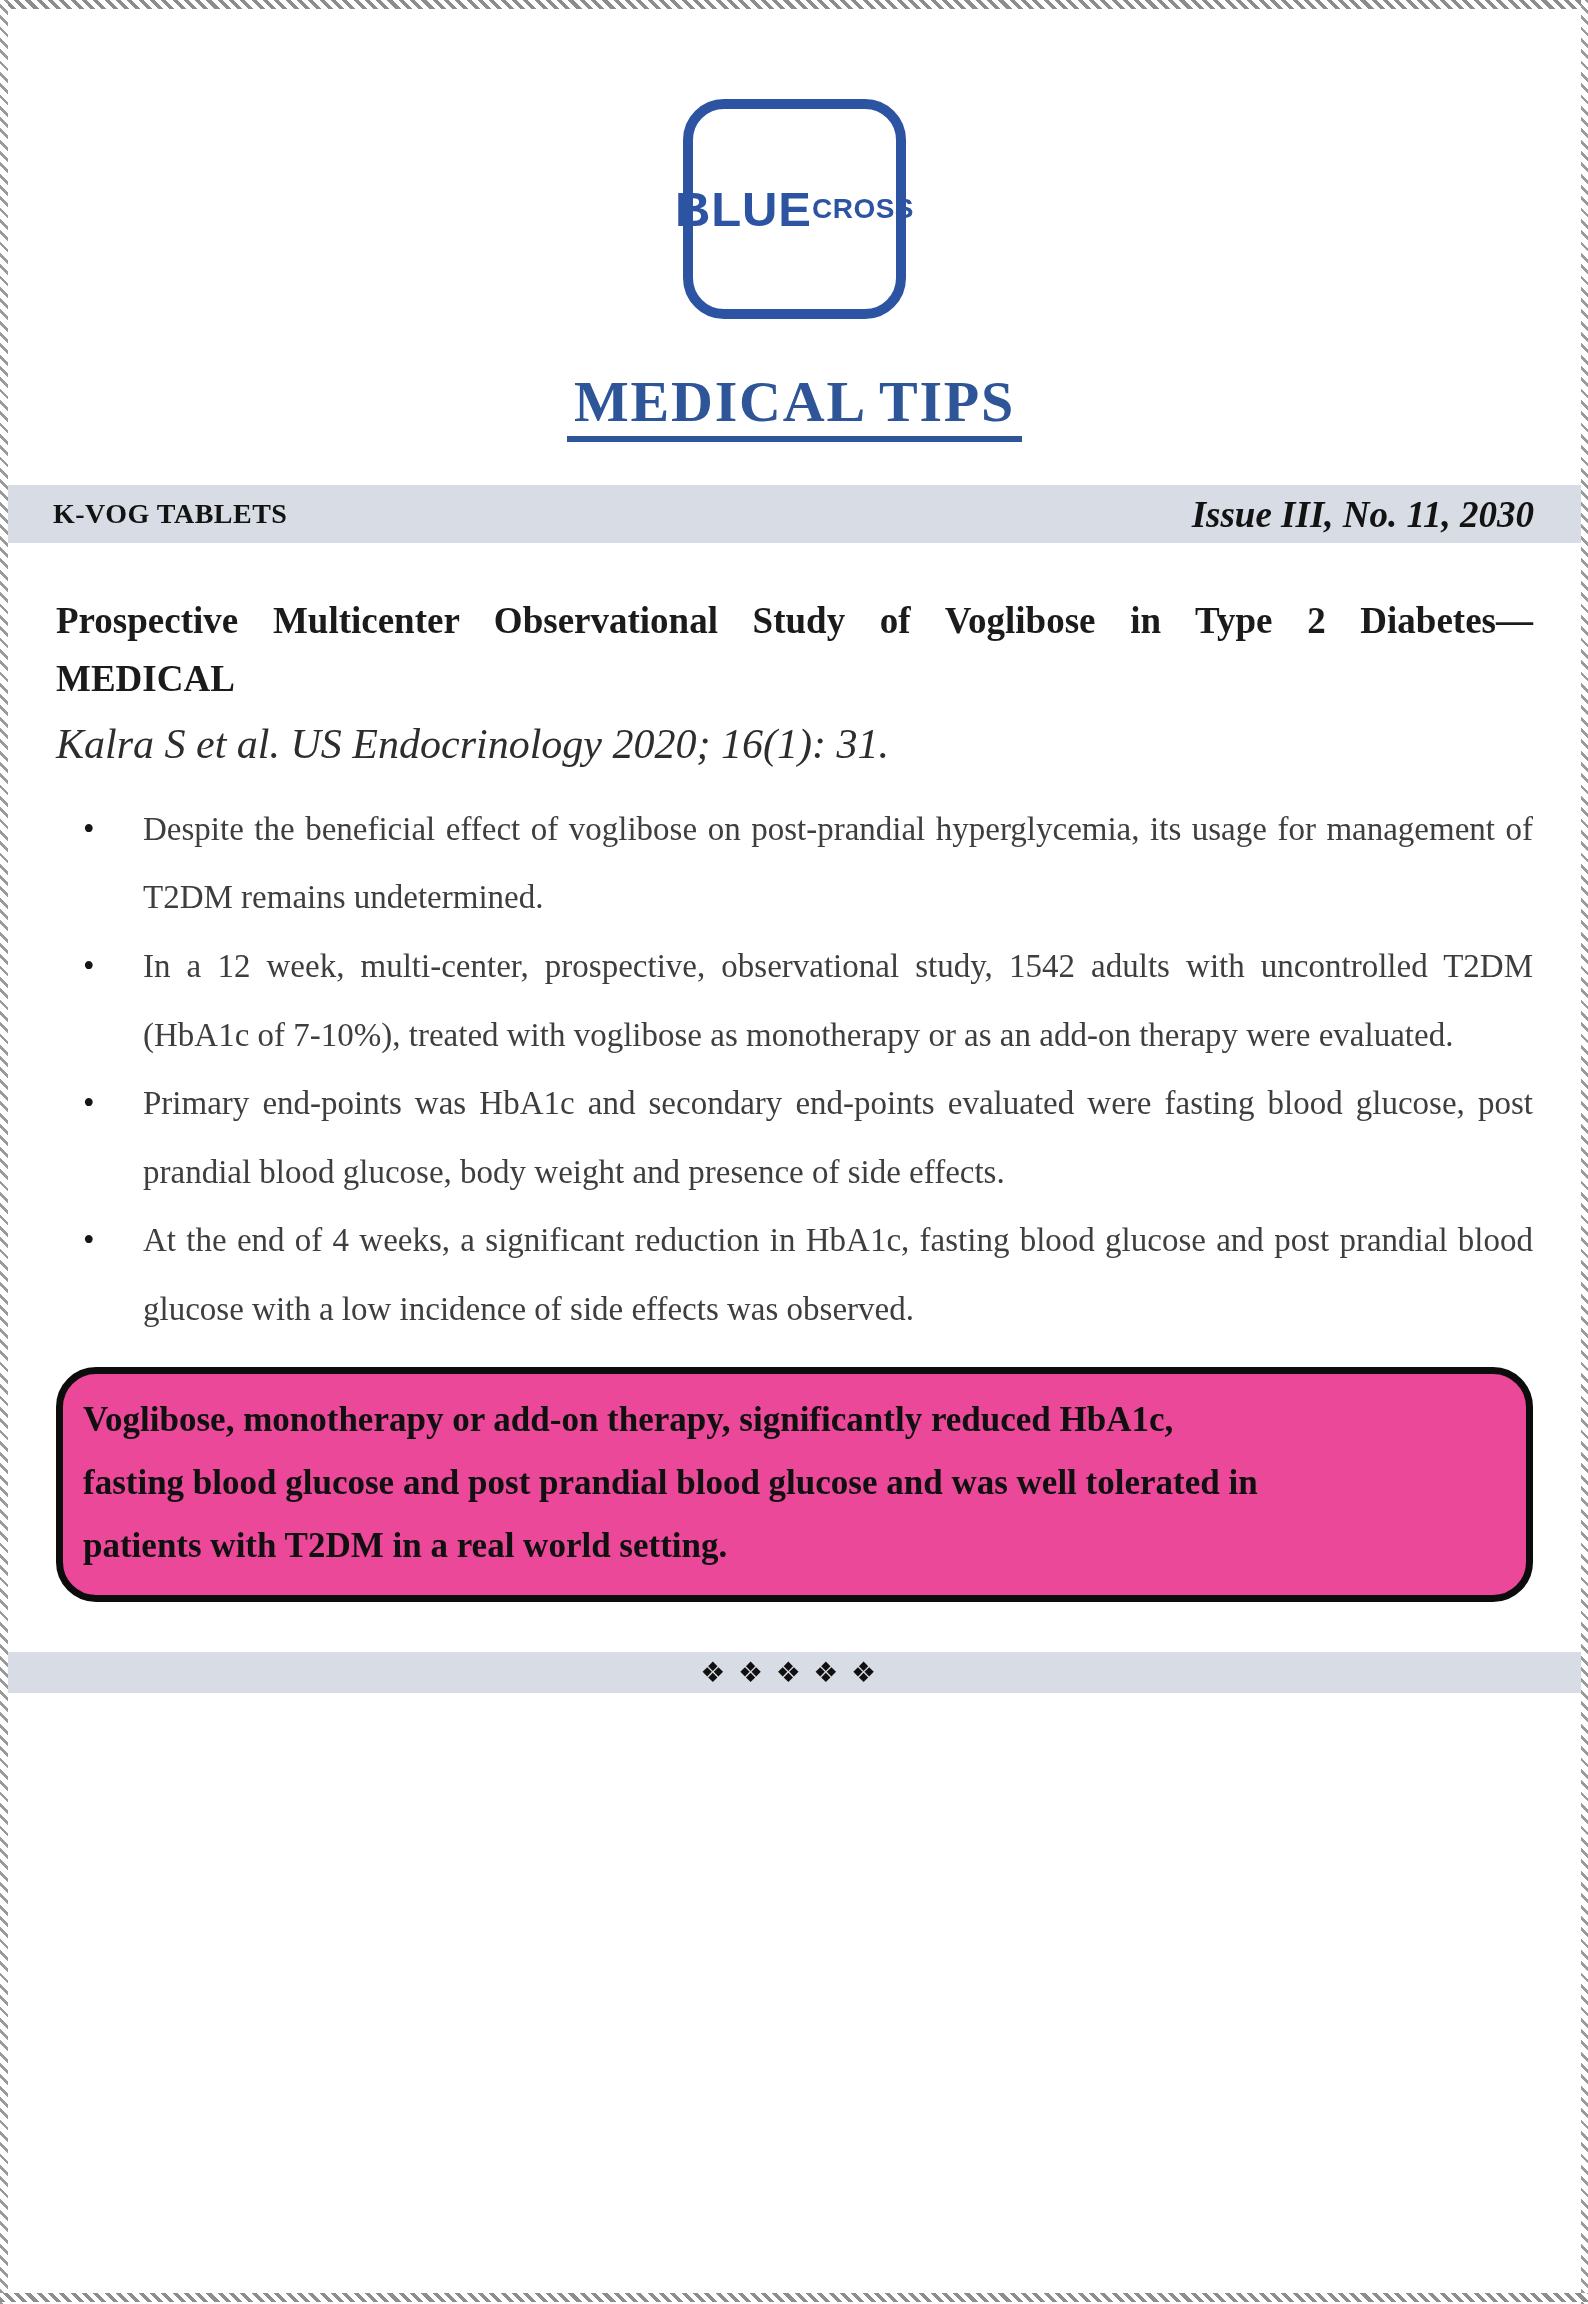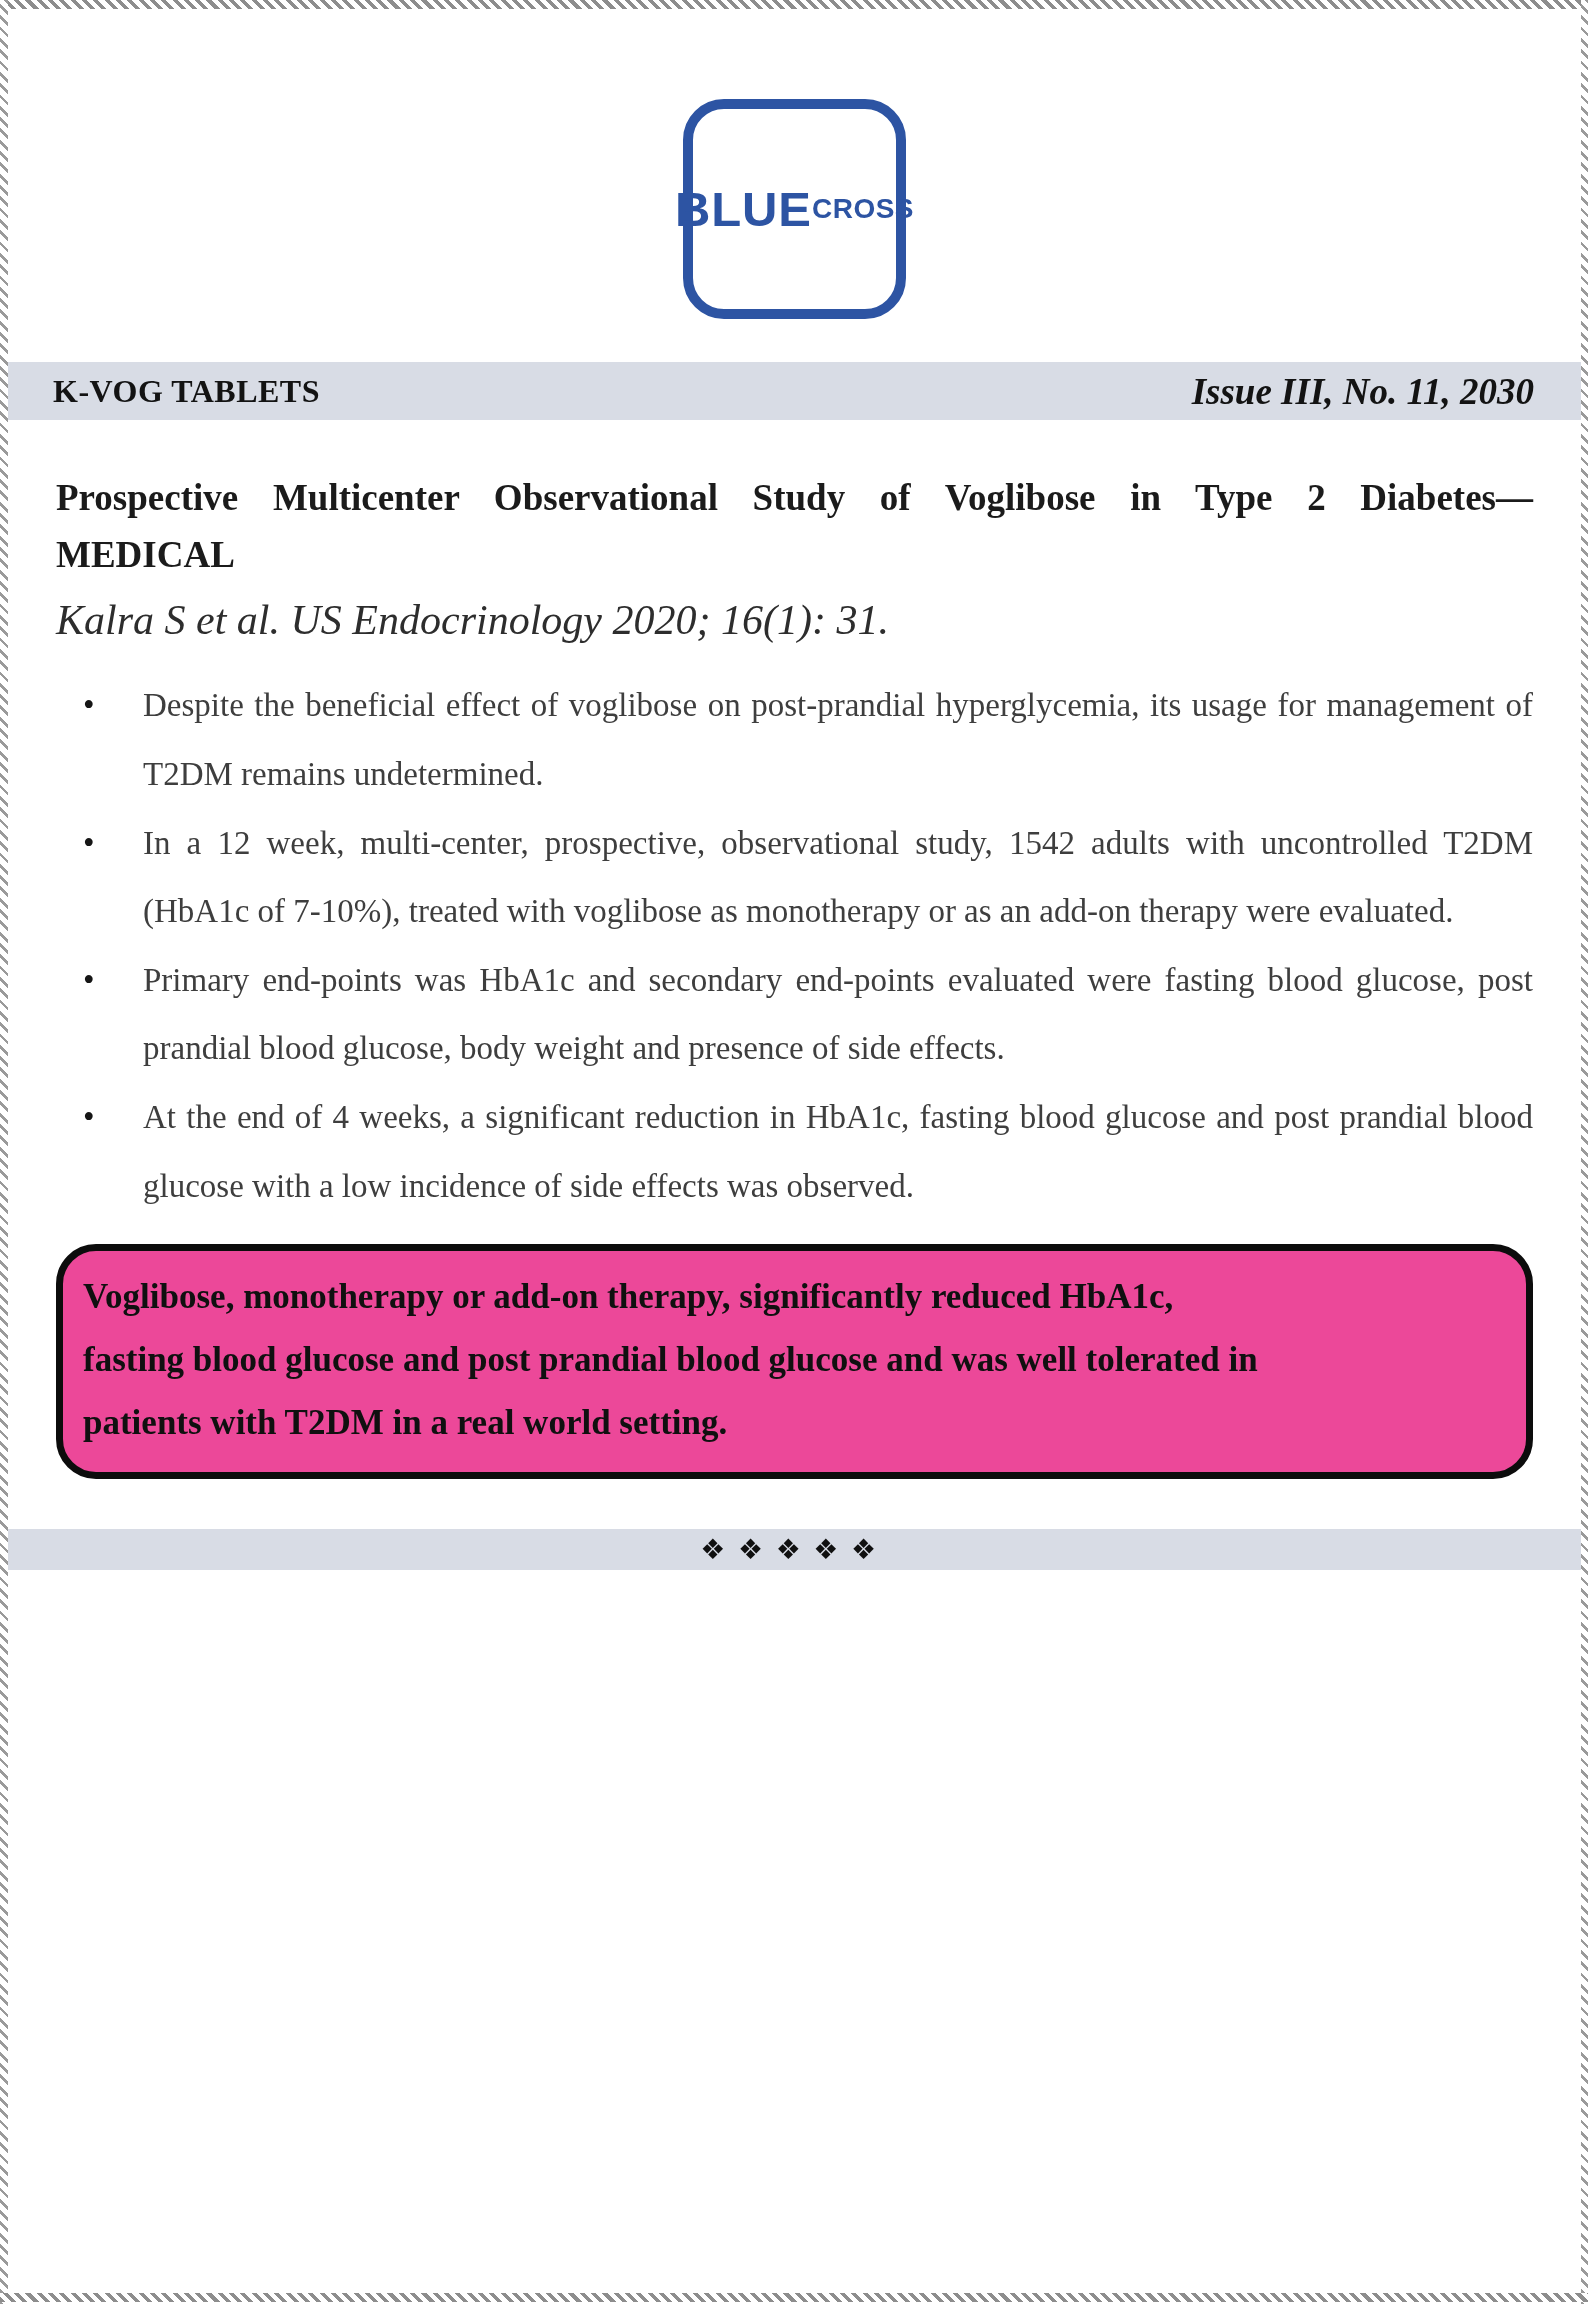--- a/index.html
+++ b/index.html
@@ -40,21 +40,21 @@
     color:var(--title-blue,#2e5597);line-height:1;
     border-bottom:6.3px solid var(--title-blue,#2e5597);padding:0 7.2px 5.4px;
   }
 
   
   .issue-bar{
     margin-top:43px;height:58px;background:var(--bar-bg,#d8dce5);
     display:flex;align-items:center;justify-content:space-between;
     padding:0 47px 0 45px;box-sizing:border-box;
   }
-  .product-name{font-size:32px;font-weight:bold;color:#131313;letter-spacing:0.5px;}
+  .product-name{font-size:28px;font-weight:bold;color:#131313;letter-spacing:0.5px;}
   .issue-info{font-size:37px;font-weight:bold;font-style:italic;color:#131313;}
 
   .content{margin:0 48px;}
 
   .article-heading{margin-top:49px;font-size:37px;font-weight:bold;color:#1b1b1b;line-height:1.55;}
   .heading-line-1{text-align:justify;text-align-last:justify;}
   .citation{margin-top:12.6px;font-size:42px;font-style:italic;color:#2d2d2d;}
 
   ul.bullet-list{list-style:none;margin:27px 0 0;padding:0;
     font-size:33px;color:#3e3e3e;line-height:2.08;text-align:justify;}
@@ -88,20 +88,23 @@
       <polygon points="36,6 84,6 114,36 114,84 84,114 36,114 6,84 6,36" fill="#2d54a3"></polygon>
       <rect x="44" y="44" width="32" height="32" fill="#ffffff"></rect>
       <polygon points="44,16 44,44 16,44" fill="#ffffff"></polygon>
       <polygon points="76,16 104,44 76,44" fill="#ffffff"></polygon>
       <polygon points="16,76 44,76 44,104" fill="#ffffff"></polygon>
       <polygon points="76,76 104,76 76,104" fill="#ffffff"></polygon>
     </svg>
     <div class="logo-word logo-word-bottom">CROSS</div>
   </div>
 
+  <div class="masthead">
+    <span class="masthead-title">MEDICAL TIPS</span>
+  </div>
 
   <div class="issue-bar">
     <span class="product-name">K-VOG TABLETS</span>
     <span class="issue-info">Issue III, No. 11, 2030</span>
   </div>
 
   <div class="content">
 
     <div class="article-heading">
       <div class="heading-line-1">Prospective Multicenter Observational Study of Voglibose in Type 2 Diabetes—</div>

